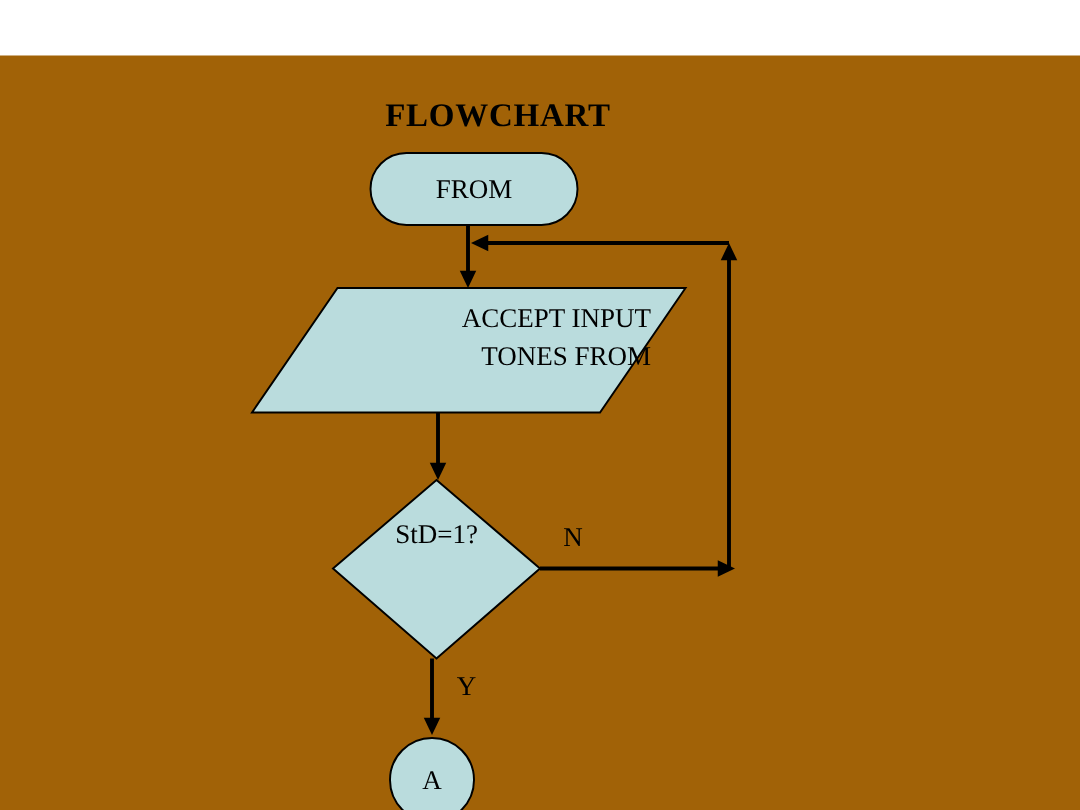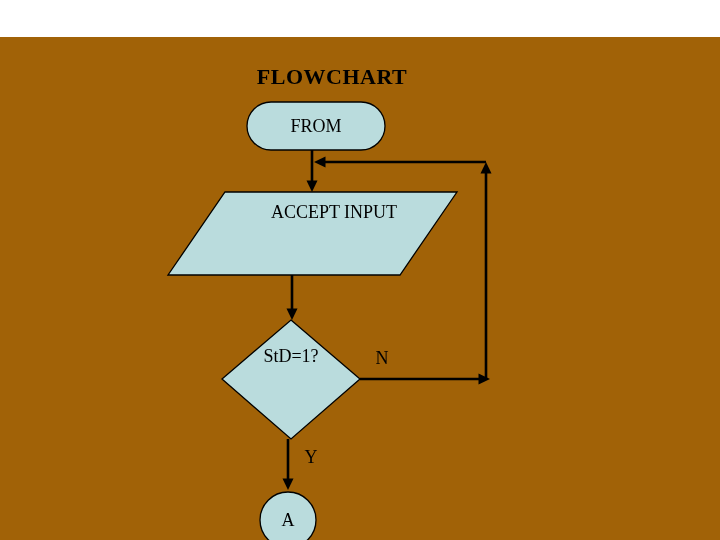--- a/index.html
+++ b/index.html
@@ -60,21 +60,21 @@
     align-items: center;
     justify-content: center;
     font-size: 18px;
   }
   .io-text {
     left: 234px;
     top: 163px;
     width: 200px;
     font-size: 18px;
     line-height: 25px;
-    text-align: center;
+    text-align: right;
   }
   .decision-text {
     left: 226px;
     top: 308px;
     width: 130px;
     font-size: 18px;
     line-height: 23px;
     text-align: center;
   }
   .n-label {
@@ -137,20 +137,21 @@
   </svg>
 
   <div class="txt page-title">FLOWCHART</div>
 
   <div class="txt start-label">
     <span>FROM</span>
   </div>
 
   <div class="txt io-text">
     <div>ACCEPT INPUT</div>
+    <div>TONES FROM</div>
   </div>
 
   <div class="txt decision-text">
     <div>StD=1?</div>
   </div>
 
   <div class="txt n-label">N</div>
 
   <div class="txt y-label">Y</div>
 

